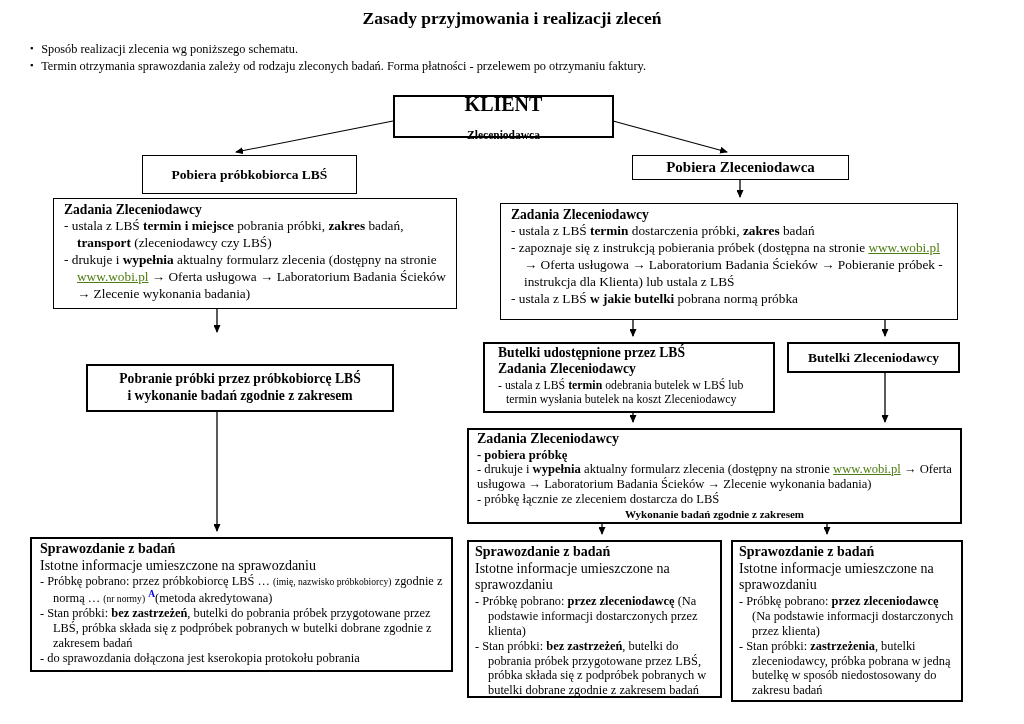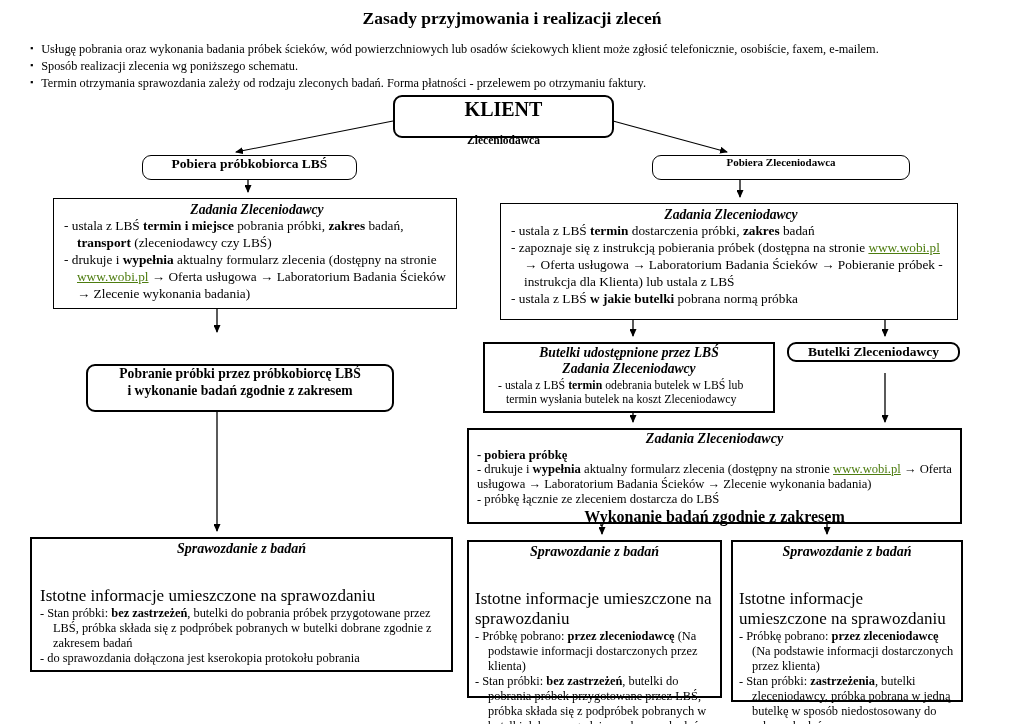--- a/index.html
+++ b/index.html
@@ -5,78 +5,77 @@
   html,body{margin:0;padding:0;background:#fff;}
   body{font-family:"Liberation Serif","DejaVu Serif",serif;color:#000;}
   .page{position:relative;width:1024px;height:724px;background:#fff;overflow:hidden;}
   .page-title{position:absolute;left:0;top:8px;width:1024px;text-align:center;
     font-size:17.5px;font-weight:bold;}
   .bullets{position:absolute;left:30px;top:40px;width:985px;font-size:12.3px;line-height:16.6px;}
   .bullets .li{white-space:normal;}
   .bullets .li::before{content:"▪";font-size:9px;margin-right:8px;vertical-align:1.5px;}
   .box{position:absolute;background:#fff;border:1px solid #000;box-sizing:border-box;}
   .bw2{border-width:2px;}
-  .center-label{display:flex;flex-direction:column;align-items:center;justify-content:flex-start;
-    text-align:center;font-weight:bold;border-radius:9px;}
-  .bx-title{text-align:center;font-weight:bold;font-style:italic;}
+  .center-label{display:flex;flex-direction:column;align-items:center;justify-content:center;
+    text-align:center;font-weight:bold;}
+  .bx-title{text-align:left;font-weight:bold;}
   .hang .li{padding-left:13px;text-indent:-13px;}
   .b{font-weight:bold;}
   .lnk{color:#4d7c0f;text-decoration:underline;cursor:pointer;}
   .sm{font-size:9.6px;}
   .sup{vertical-align:super;font-size:9.5px;color:#0000d8;font-weight:bold;}
 
   #klient{left:393px;top:95px;width:221px;height:43px;}
   #klient .t1{font-size:20px;line-height:24px;}
   #klient .t2{font-size:11.5px;line-height:13px;margin-top:13px;}
 
-  #pobiera-lbs{left:142px;top:155px;width:215px;height:25px;font-size:13.5px;}
-  #pobiera-zlec{left:652px;top:155px;width:258px;height:25px;font-size:11px;}
+  #pobiera-lbs{left:142px;top:155px;width:215px;height:39px;font-size:13.5px;}
+  #pobiera-zlec{left:632px;top:155px;width:217px;height:25px;font-size:15px;}
 
   #zadania-left{left:53px;top:198px;width:404px;height:111px;padding:2px 6px 2px 10px;
     font-size:13.3px;line-height:1.27;}
   #zadania-left .bx-title{font-size:13.6px;}
 
   #zadania-right{left:500px;top:203px;width:458px;height:117px;padding:2px 6px 2px 10px;
     font-size:13.3px;line-height:1.27;}
   #zadania-right .bx-title{font-size:13.6px;}
 
   #butelki-lbs{left:483px;top:342px;width:292px;height:71px;padding:1px 13px;
     font-size:11.8px;line-height:1.25;}
   #butelki-lbs .bx-title{font-size:13.6px;line-height:1.2;}
   #butelki-lbs .hang .li{padding-left:8px;text-indent:-8px;}
 
-  #butelki-zlec{left:787px;top:342px;width:173px;height:20px;font-size:13.5px;}
+  #butelki-zlec{left:787px;top:342px;width:173px;height:31px;font-size:13.5px;}
 
   #pobranie{left:86px;top:364px;width:308px;height:48px;font-size:13.6px;line-height:1.25;}
 
   #zadania-big{left:467px;top:428px;width:495px;height:96px;padding:1px 8px;
     font-size:12.6px;line-height:1.18;}
   #zadania-big .bx-title{font-size:14px;}
-  #zadania-big .footer{text-align:center;font-weight:bold;font-size:16px;margin-top:1px;}
+  #zadania-big .footer{text-align:center;font-weight:bold;font-size:11px;margin-top:1px;}
 
   .spraw{font-size:12.4px;line-height:1.2;}
   .spraw .bx-title{font-size:14px;line-height:1.25;}
-  .spraw .subtitle{font-size:17px;line-height:1.2;margin-top:28px;}
+  .spraw .subtitle{font-size:14px;line-height:1.2;}
   #spraw-left{left:30px;top:537px;width:423px;height:135px;padding:1px 8px;}
   #spraw-mid{left:467px;top:540px;width:255px;height:158px;padding:1px 6px;}
   #spraw-right{left:731px;top:540px;width:232px;height:162px;padding:1px 6px;}
 
   #connectors{position:absolute;left:0;top:0;width:1024px;height:724px;pointer-events:none;}
   #connectors line{stroke:#000;stroke-width:1.3;}
   #connectors .thin{stroke-width:1.1;}
 </style>
 </head>
 <body>
 
 <div class="page">
 
   <div class="page-title">Zasady przyjmowania i realizacji zleceń</div>
 
   <div class="bullets hang">
-      <div class="li"><span>Usługę pobrania oraz wykonania badania próbek ścieków, wód powierzchniowych  lub osadów ściekowych klient może zgłosić telefonicznie, osobiście, faxem, e-mailem.</span></div>
       <div class="li"><span>Sposób realizacji zlecenia wg poniższego schematu.</span></div>
       <div class="li"><span>Termin otrzymania sprawozdania zależy od rodzaju zleconych badań.  Forma płatności - przelewem po otrzymaniu faktury.</span></div>
     </div>
 
   <svg id="connectors" viewBox="0 0 1024 724" xmlns="http://www.w3.org/2000/svg">
     <defs>
       <marker id="ah" markerWidth="9" markerHeight="7" refX="7" refY="3.5" orient="auto" markerUnits="userSpaceOnUse">
         <path d="M0,0 L8,3.5 L0,7 z" fill="#000"></path>
       </marker>
     </defs>
@@ -148,20 +147,21 @@
         <div class="li"><span>- drukuje i </span><span class="b">wypełnia</span><span> aktualny formularz zlecenia (dostępny na stronie </span><span class="lnk">www.wobi.pl</span><span> → Oferta usługowa → Laboratorium Badania Ścieków → Zlecenie wykonania badania)</span></div>
         <div class="li"><span>- próbkę łącznie ze zleceniem dostarcza do LBŚ</span></div>
       </div>
     <div class="footer">Wykonanie badań zgodnie z zakresem</div>
   </div>
 
   <div id="spraw-left" class="box bw2 spraw">
     <div class="bx-title">Sprawozdanie z badań</div>
     <div class="subtitle">Istotne informacje umieszczone na sprawozdaniu</div>
     <div class="hang">
+        <div class="li"><span>- Próbkę pobrano: przez próbkobiorcę LBŚ … </span><span class="sm">(imię, nazwisko próbkobiorcy)</span><span> zgodnie z normą … </span><span class="sm">(nr normy)</span><span> </span><span class="sup">A</span><span>(metoda akredytowana)</span></div>
         <div class="li"><span>- Stan próbki: </span><span class="b">bez zastrzeżeń</span><span>,  butelki do pobrania próbek przygotowane przez LBŚ, próbka składa się z podpróbek pobranych w butelki dobrane zgodnie z zakresem badań</span></div>
         <div class="li"><span>- do sprawozdania dołączona jest kserokopia protokołu pobrania</span></div>
       </div>
   </div>
 
   <div id="spraw-mid" class="box bw2 spraw">
     <div class="bx-title">Sprawozdanie z badań</div>
     <div class="subtitle">Istotne informacje umieszczone na sprawozdaniu</div>
     <div class="hang">
         <div class="li"><span>- Próbkę pobrano: </span><span class="b">przez zleceniodawcę</span><span> (Na podstawie informacji dostarczonych przez klienta)</span></div>

